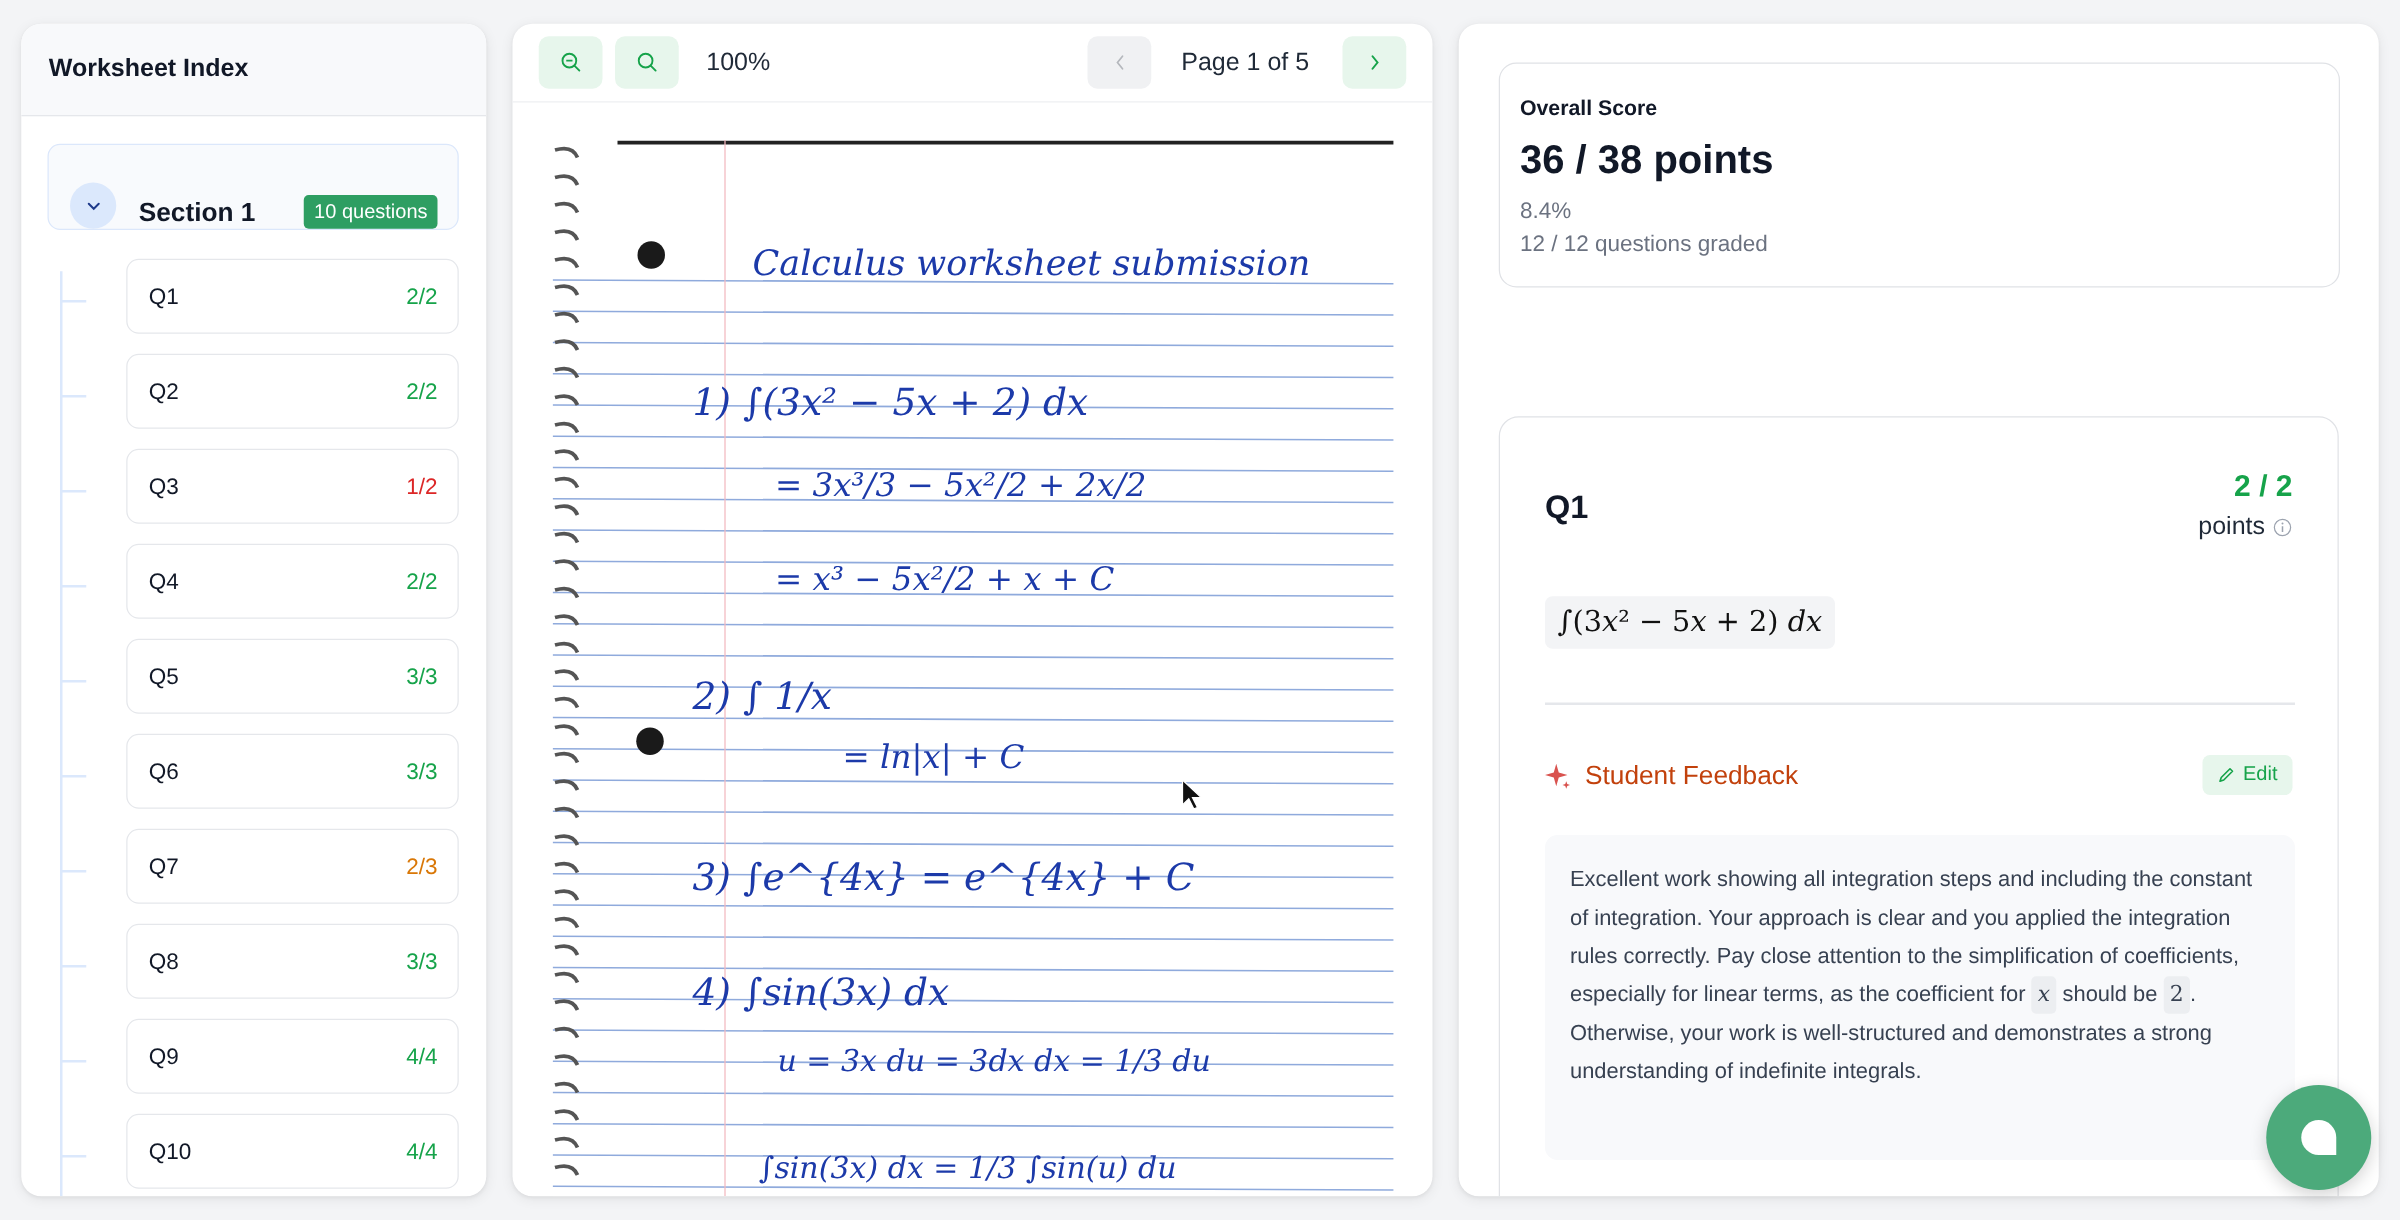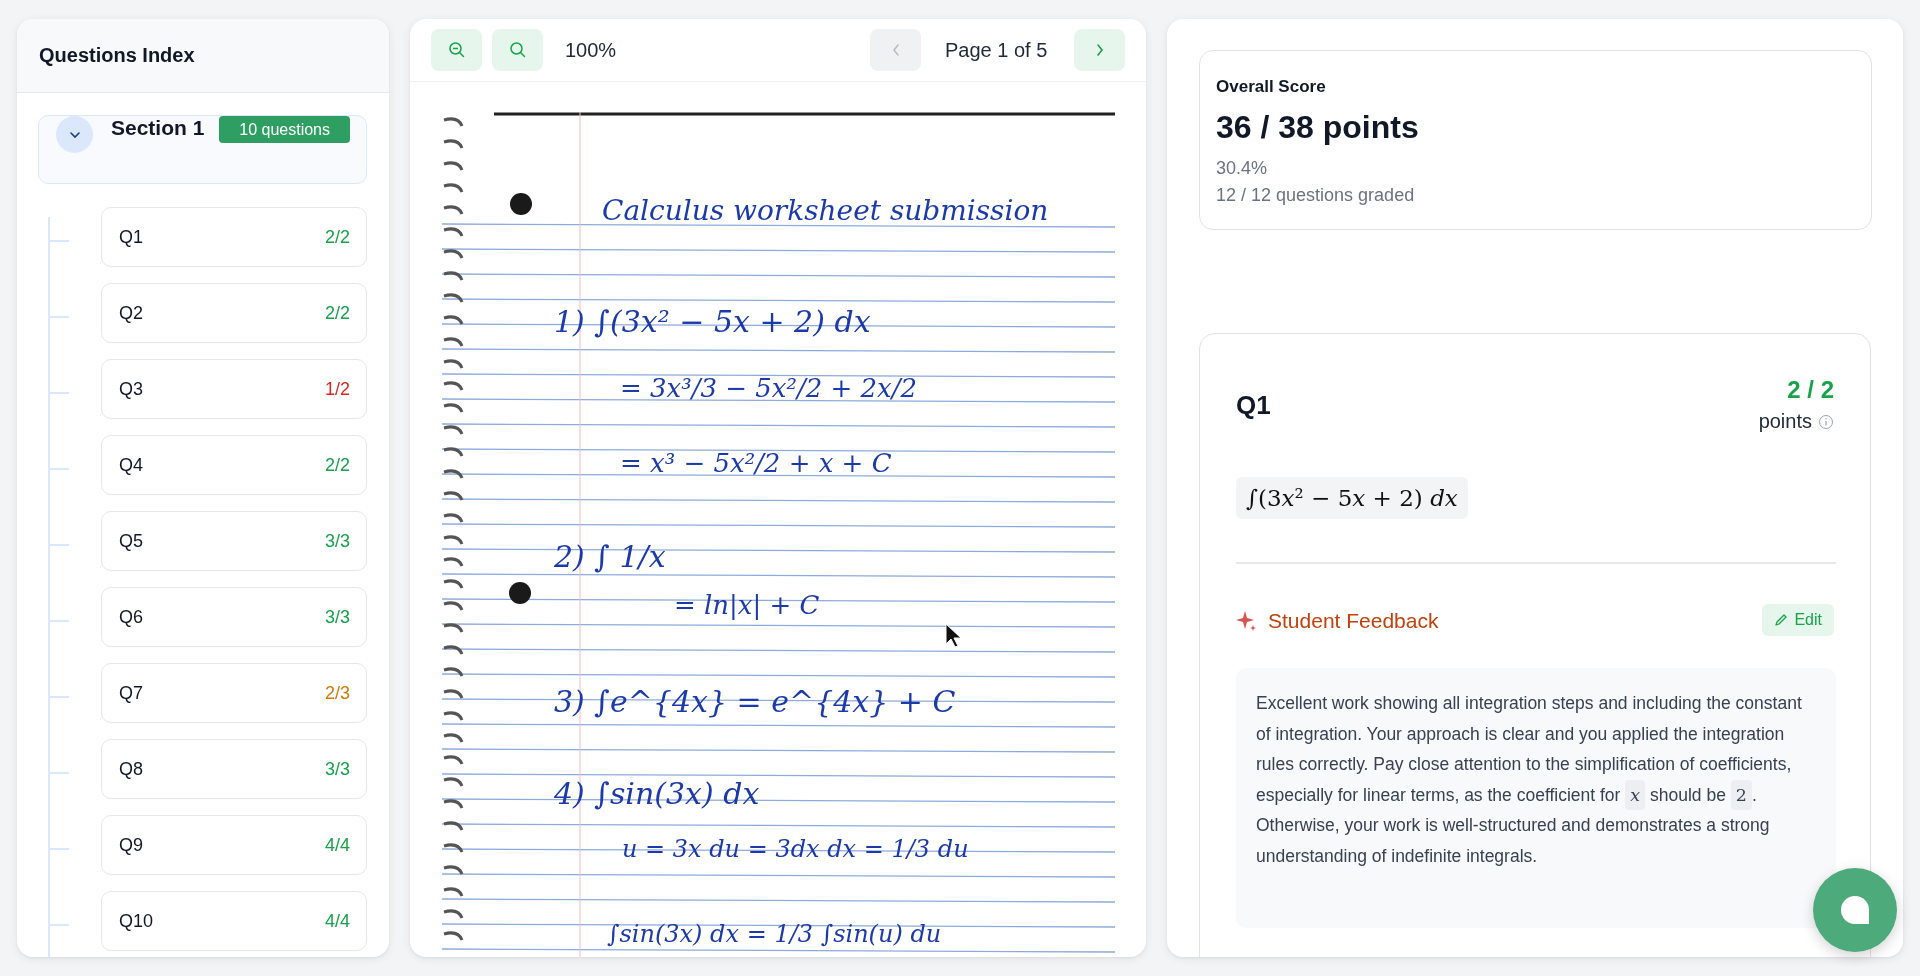--- a/index.html
+++ b/index.html
@@ -21,32 +21,32 @@
   #left-panel { left: 17px; top: 19px; width: 372px; height: 938px; }
   .left-header {
     height: 74px; background: #f8f9fb;
     border-bottom: 1px solid #e5e7eb;
     display: flex; align-items: center; padding-left: 22px;
     font-size: 20px; font-weight: bold; color: #111827;
   }
   .section-card {
     position: absolute; left: 21px; top: 96px; width: 329px; height: 69px;
     background: #f8fafd; border: 1.5px solid #dbe7fb; border-radius: 10px;
-    display: flex; align-items: flex-start;
+    display: flex; align-items: flex-end;
   }
   .chevron-circle {
     width: 37px; height: 37px; border-radius: 50%;
     background: #dbe8fc; margin-left: 17px;
     display: flex; align-items: center; justify-content: center;
   }
   .section-title { font-size: 21px; font-weight: bold; margin-left: 18px; color: #111827; }
   .badge {
     margin-left: auto; margin-right: 16px;
     background: #2e9e62; color: #fff; font-size: 16px;
-    padding: 4px 20px; border-radius: 4px; line-height: 19px;
+    padding: 4px 8px; border-radius: 4px; line-height: 19px;
   }
   .tree-line {
     position: absolute; left: 31px; top: 198px; width: 2px; height: 740px;
     background: #dbe8fc;
   }
   .q-list { position: absolute; left: 0; top: 188px; width: 372px; }
   .q-row { position: relative; height: 76px; }
   .q-tick {
     position: absolute; left: 32px; top: 33px; width: 20px; height: 2px; background: #dbe8fc;
   }
@@ -130,21 +130,21 @@
     position: absolute; left: 1813px; top: 868px; width: 84px; height: 84px;
     border-radius: 50%; background: #4caa7b;
     box-shadow: 0 4px 14px rgba(0,0,0,0.18);
     display: flex; align-items: center; justify-content: center;
   }
 </style>
 </head>
 <body>
 
 <div id="left-panel" class="panel">
-  <div class="left-header">Questions Index</div>
+  <div class="left-header">Worksheet Index</div>
 
   <div class="section-card">
     <div class="chevron-circle">
       <svg width="14" height="10" viewBox="0 0 14 10">
         <polyline points="3,3 7,7 11,3" fill="none" stroke="#1e3a8a" stroke-width="1.6" stroke-linecap="round"></polyline>
       </svg>
     </div>
     <span class="section-title">Section 1</span>
     <span class="badge">10 questions</span>
   </div>
@@ -350,21 +350,21 @@
 
       <path d="M504,512 l0,20 l5,-5 l4,8 l3,-1 l-4,-8 l7,0 z" fill="#111" stroke="#fff" stroke-width="1"></path>
     </svg>
   </div>
 </div>
 
 <div id="right-panel" class="panel">
   <div class="score-card">
     <div class="score-label">Overall Score</div>
     <div class="score-value">36 / 38 points</div>
-    <div class="score-pct">30.4%</div>
+    <div class="score-pct">8.4%</div>
     <div class="score-graded">12 / 12 questions graded</div>
   </div>
 
 
   <div class="q-detail">
     <div class="qd-title">Q1</div>
     <div class="qd-score">
       <div class="qd-points-num">2 / 2</div>
       <div class="qd-points-label">
         <span>points</span>

